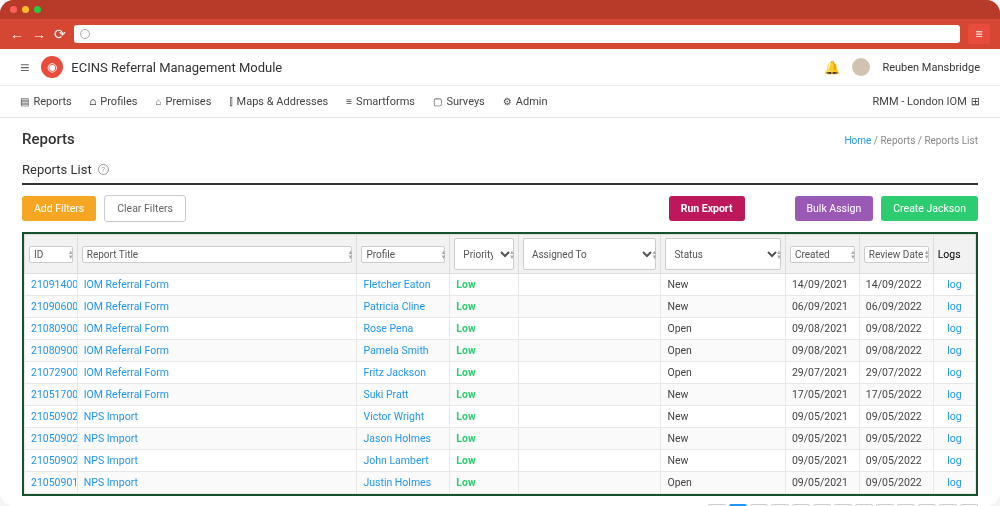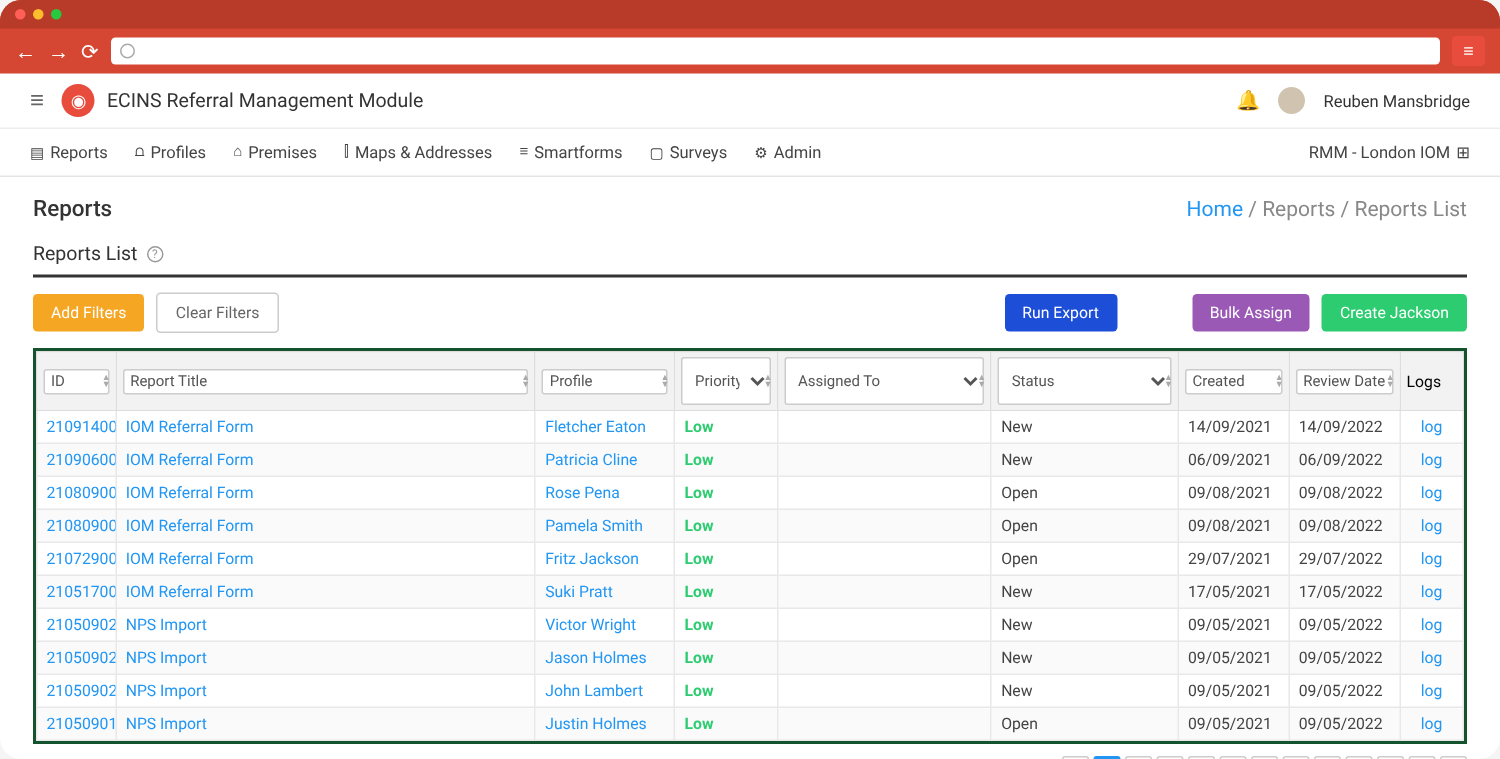--- a/index.html
+++ b/index.html
@@ -24,31 +24,31 @@
 .username { font-size: 11px; color: #333; }
 
 .nav-bar { background: #fff; height: 32px; display: flex; align-items: center; padding: 0 20px; border-bottom: 1px solid #e5e5e5; font-size: 11px; }
 .nav-item { display: flex; align-items: center; gap: 4px; margin-right: 18px; color: #444; cursor:pointer; }
 .nav-icon { font-size: 10px; }
 .nav-right { margin-left: auto; display:flex; align-items:center; gap:4px; color:#444; }
 
 .content { padding: 12px 22px; background: #fff; }
 .page-head-row { display: flex; align-items: baseline; margin-bottom: 14px; }
 .page-title { font-size: 15px; color: #333; font-weight:500; }
-.breadcrumb { margin-left: auto; font-size: 14px; color: #888; }
+.breadcrumb { margin-left: auto; font-size: 10px; color: #888; }
 .breadcrumb a { color: #2196f3; text-decoration:none; }
 
 .list-title-row { font-size: 13px; color: #333; padding-bottom: 6px; border-bottom: 2px solid #333; margin-bottom: 10px; display:flex; align-items:center; gap:6px;}
 .help-icon{width:11px;height:11px;border:1px solid #999;border-radius:50%;font-size:8px;display:flex;align-items:center;justify-content:center;color:#999;}
 
 .actions-row { display: flex; align-items: center; gap: 8px; margin-bottom: 10px; }
 .btn { font-size: 10.5px; padding: 6px 12px; border-radius: 3px; border: none; cursor: pointer; }
 .btn-warn { background: #f5a623; color: #fff; }
 .btn-default { background: #fff; color: #666; border: 1px solid #ccc; }
-.btn-blue { background: #1d4ed8; color: #fff; }
+.btn-blue { background: #be185d; color: #fff; font-weight: bold; }
 .btn-purple { background: #9b59b6; color: #fff; margin-left: 42px; }
 .btn-green { background: #2ecc71; color: #fff; }
 .actions-right { margin-left: auto; display:flex; gap:8px; }
 
 .table-wrap { border: 2px solid #14532d; }
 table { width: 100%; border-collapse: collapse; font-size: 10.5px; table-layout: fixed; }
 thead th { background: #f2f2f2; padding: 3px 4px; border: 1px solid #ddd; text-align: left; font-weight: normal; position:relative; height:24px; }
 thead th .th-box { background: #fff; border: 1px solid #ccc; border-radius: 2px; padding: 2px 4px; display:block; color:#555; font-size:10px; }
 thead th select.th-box { width: 100%; height: 32px; }
 .sort { position:absolute; right:3px; top:50%; transform:translateY(-50%); font-size:6px; color:#aaa; line-height:5px;}

